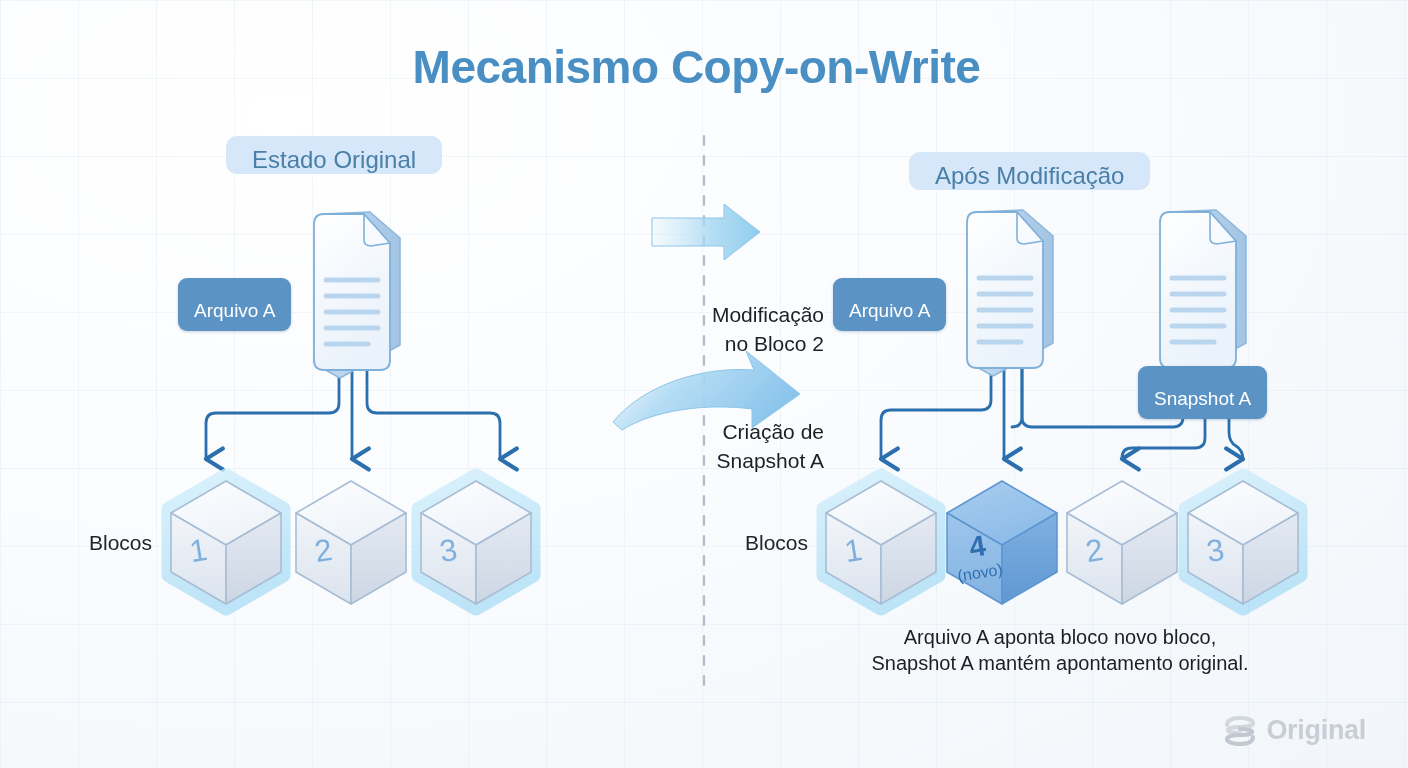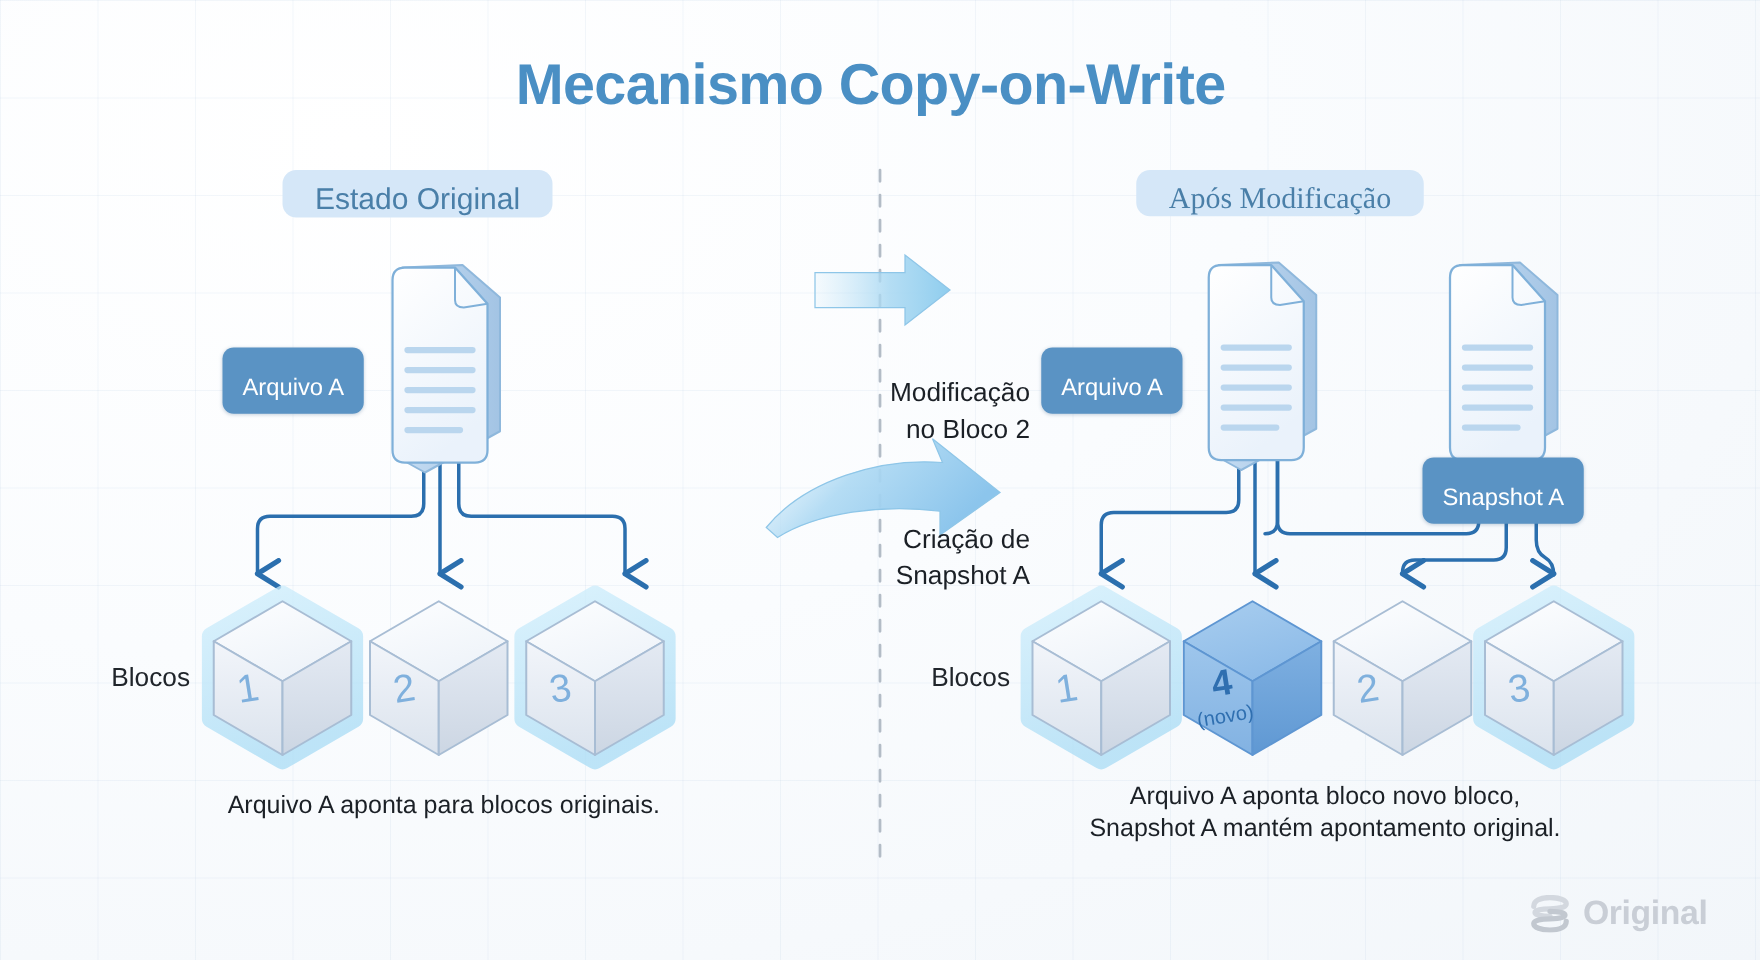--- a/index.html
+++ b/index.html
@@ -30,21 +30,21 @@
   .header-pill {
     position: absolute;
     background: #d5e7f8;
     color: #4a7fa8;
     font-size: 24px;
     border-radius: 11px;
     padding: 10px 26px 0;
     white-space: nowrap;
   }
   #hdr-left  { left: 226px; top: 136px; }
-  #hdr-right { left: 909px; top: 136px; font-family: Liberation Serif, serif; }
+  #hdr-right { left: 909px; top: 152px; }
 
   
   .badge {
     position: absolute;
     background: #5a93c4;
     color: #ffffff;
     font-size: 19px;
     border-radius: 9px;
     padding: 22px 16px 9px;
     white-space: nowrap;
@@ -309,21 +309,20 @@
   <div class="badge" id="badge-snapshot">Snapshot A</div>
 
   <div class="blocos-label" id="blocos-left">Blocos</div>
   <div class="blocos-label" id="blocos-right">Blocos</div>
 
   <div class="mid-text" id="mid-text-1">Modificação
 no Bloco 2</div>
   <div class="mid-text" id="mid-text-2">Criação de
 Snapshot A</div>
 
-  <div class="caption" id="cap-left">Arquivo A aponta para blocos originais.</div>
   <div class="caption" id="cap-right">Arquivo A aponta bloco novo bloco,
 Snapshot A mantém apontamento original.</div>
 
   <div id="logo">
     <svg width="34" height="30" viewBox="0 0 34 30">
       <path d="M4 9 C4 4 10 2 17 2 C24 2 30 4 30 7 C30 10 24 11 17 11 C10 11 5 12 5 14 C5 16 11 17 17 17" fill="none" stroke="#d3d8df" stroke-width="4.2" stroke-linecap="round"></path>
       <path d="M30 21 C30 26 24 28 17 28 C10 28 4 26 4 23 C4 20 10 19 17 19 C24 19 29 18 29 16 C29 14 23 13 17 13" fill="none" stroke="#c2c8d0" stroke-width="4.2" stroke-linecap="round"></path>
     </svg>
     <span id="logo-text">Original</span>
   </div>

